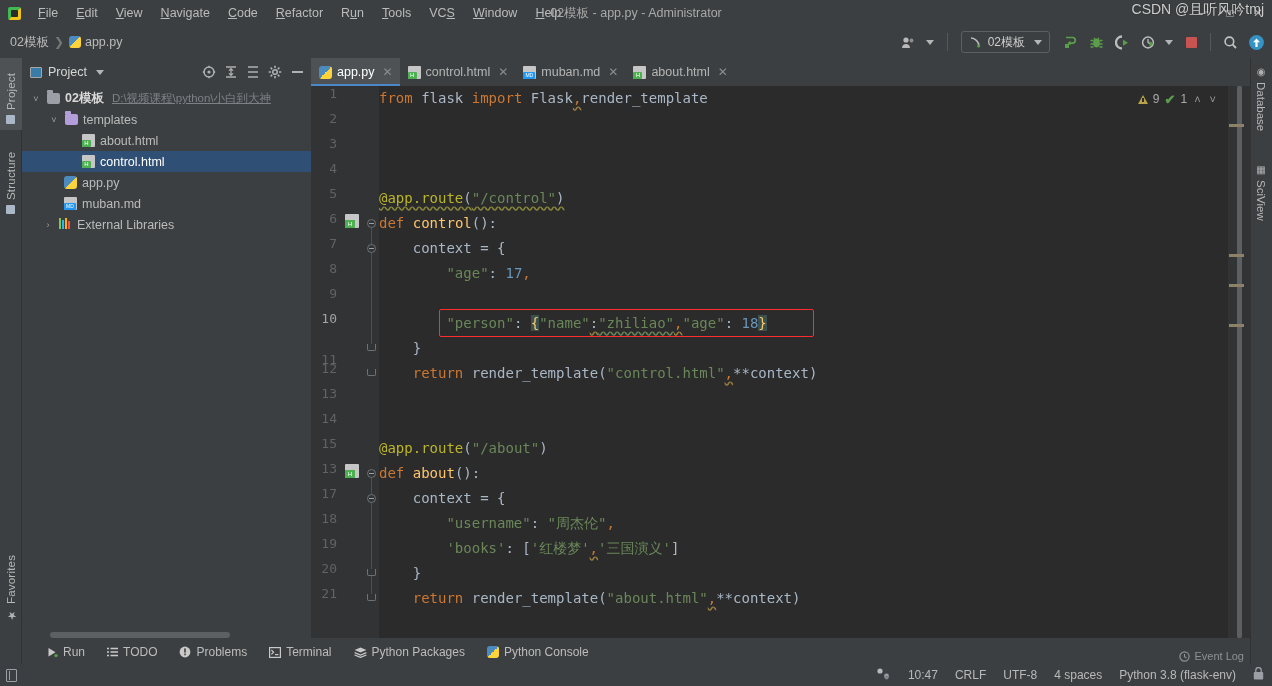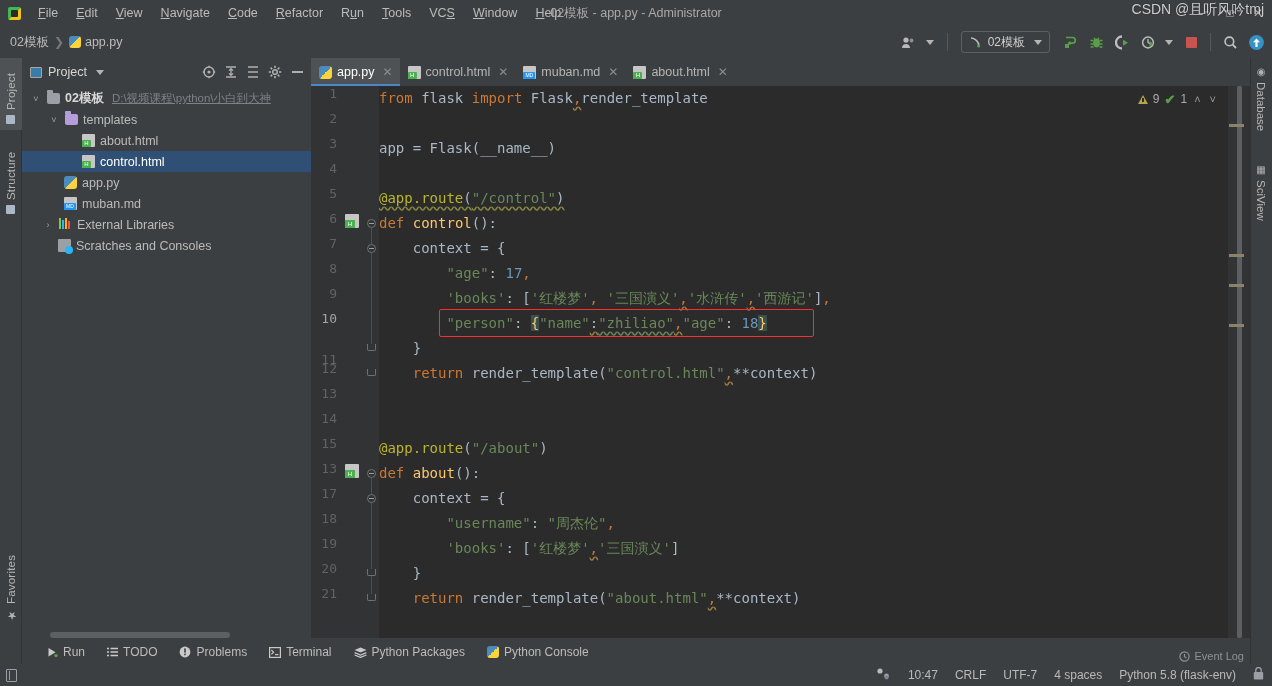--- a/index.html
+++ b/index.html
@@ -400,24 +400,20 @@
         <span class="fileico ico-md"></span>
         <span class="tlabel">muban.md</span>
       </div>
 
       <div class="trow" style="padding-left:20px;">
         <span class="tw">›</span>
         <span class="fileico ico-lib"></span>
         <span class="tlabel">External Libraries</span>
       </div>
 
-      <div class="trow" style="padding-left:36px;">
-        <span class="fileico ico-scratch"></span>
-        <span class="tlabel">Scratches and Consoles</span>
-      </div>
     </div>
 
     <div class="proj-hscroll"></div>
   </div>
 
   <div class="editorwrap">
 
     <div class="tabstrip">
       <div class="etab active">
         <span style="width:13px;height:13px;border-radius:3px;background:linear-gradient(135deg,#4b8bbe 0 50%,#ffd43b 50% 100%);"></span>
@@ -487,27 +483,25 @@
         <div class="foldmark fold-open" style="top:383px;"></div>
         <div class="fold-line" style="top:392px;height:120px;"></div>
         <div class="foldmark fold-open" style="top:408px;"></div>
         <div class="fold-end" style="top:483px;"></div>
         <div class="fold-end" style="top:508px;"></div>
       </div>
 
       <div class="codelines">
         <div class="cline" style="top:0px;"><span class="k">from</span> <span class="p">flask</span> <span class="k">import</span> <span class="p">Flask</span><span class="com squig">,</span><span class="p">render_template</span></div>
         <div class="cline" style="top:25px;"></div>
-        <div class="cline" style="top:50px;"><span class="p">app = Flask(__name__)</span></div>
         <div class="cline" style="top:75px;"></div>
         <div class="cline" style="top:100px;"><span class="deco decounder">@app.route</span><span class="p decounder">(</span><span class="s decounder">"/control"</span><span class="p decounder">)</span></div>
         <div class="cline" style="top:125px;"><span class="k">def</span> <span class="fn">control</span><span class="p">():</span></div>
         <div class="cline" style="top:150px;"><span class="p">    context = {</span></div>
         <div class="cline" style="top:175px;"><span class="p">        </span><span class="s">"age"</span><span class="p">: </span><span class="n">17</span><span class="com">,</span></div>
-        <div class="cline" style="top:200px;"><span class="p">        </span><span class="s">'books'</span><span class="p">: [</span><span class="s">'红楼梦'</span><span class="com">, </span><span class="s">'三国演义'</span><span class="com squig">,</span><span class="s">'水浒传'</span><span class="com squig">,</span><span class="s">'西游记'</span><span class="p">]</span><span class="com">,</span></div>
         <div class="cline" style="top:225px;"><span class="p">        </span><span class="s">"person"</span><span class="p">: </span><span class="brace-hl">{</span><span class="s">"name"</span><span class="p squig">:</span><span class="s squig-g">"zhiliao"</span><span class="com squig">,</span><span class="s">"age"</span><span class="p">: </span><span class="n">18</span><span class="brace-hl">}</span></div>
         <div class="cline" style="top:250px;"><span class="p">    }</span></div>
         <div class="cline" style="top:275px;"><span class="p">    </span><span class="k">return</span> <span class="p">render_template(</span><span class="s">"control.html"</span><span class="com squig">,</span><span class="p">**context)</span></div>
         <div class="cline" style="top:300px;"></div>
         <div class="cline" style="top:325px;"></div>
         <div class="cline" style="top:350px;"><span class="deco">@app.route</span><span class="p">(</span><span class="s">"/about"</span><span class="p">)</span></div>
         <div class="cline" style="top:375px;"><span class="k">def</span> <span class="fn">about</span><span class="p">():</span></div>
         <div class="cline" style="top:400px;"><span class="p">    context = {</span></div>
         <div class="cline" style="top:425px;"><span class="p">        </span><span class="s">"username"</span><span class="p">: </span><span class="s">"周杰伦"</span><span class="com">,</span></div>
         <div class="cline" style="top:450px;"><span class="p">        </span><span class="s">'books'</span><span class="p">: [</span><span class="s">'红楼梦'</span><span class="com squig">,</span><span class="s">'三国演义'</span><span class="p">]</span></div>
@@ -605,23 +599,23 @@
     <div class="sb-right">
       <span>
         <svg width="15" height="13" viewBox="0 0 15 13">
             <circle cx="4" cy="4" r="2.6" fill="#b9b9b9"></circle>
             <circle cx="10.5" cy="9" r="2.4" fill="#9aa0a6"></circle>
             <circle cx="10.6" cy="10.6" r="2" fill="#7f858a"></circle>
           </svg>
       </span>
       <span>10:47</span>
       <span>CRLF</span>
-      <span>UTF-7</span>
+      <span>UTF-8</span>
       <span>4 spaces</span>
-      <span>Python 5.8 (flask-env)</span>
+      <span>Python 3.8 (flask-env)</span>
       <span>
         <svg width="11" height="13" viewBox="0 0 11 13">
             <rect x="0.8" y="5" width="9.4" height="7.4" fill="#9aa0a6" rx="1"></rect>
             <path d="M2.8 5V3.3a2.7 2.7 0 0 1 5.4 0V5" stroke="#9aa0a6" stroke-width="1.3" fill="none"></path>
           </svg>
       </span>
     </div>
   </div>
 
   <div class="watermark">CSDN @且听风吟tmj</div>

